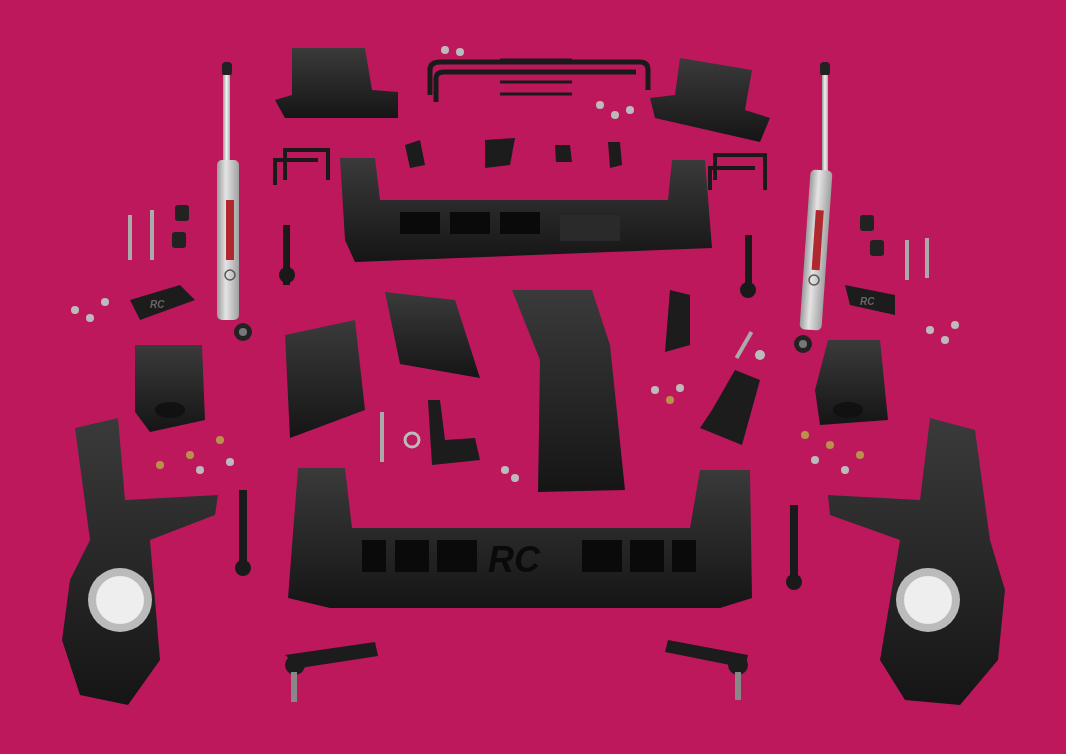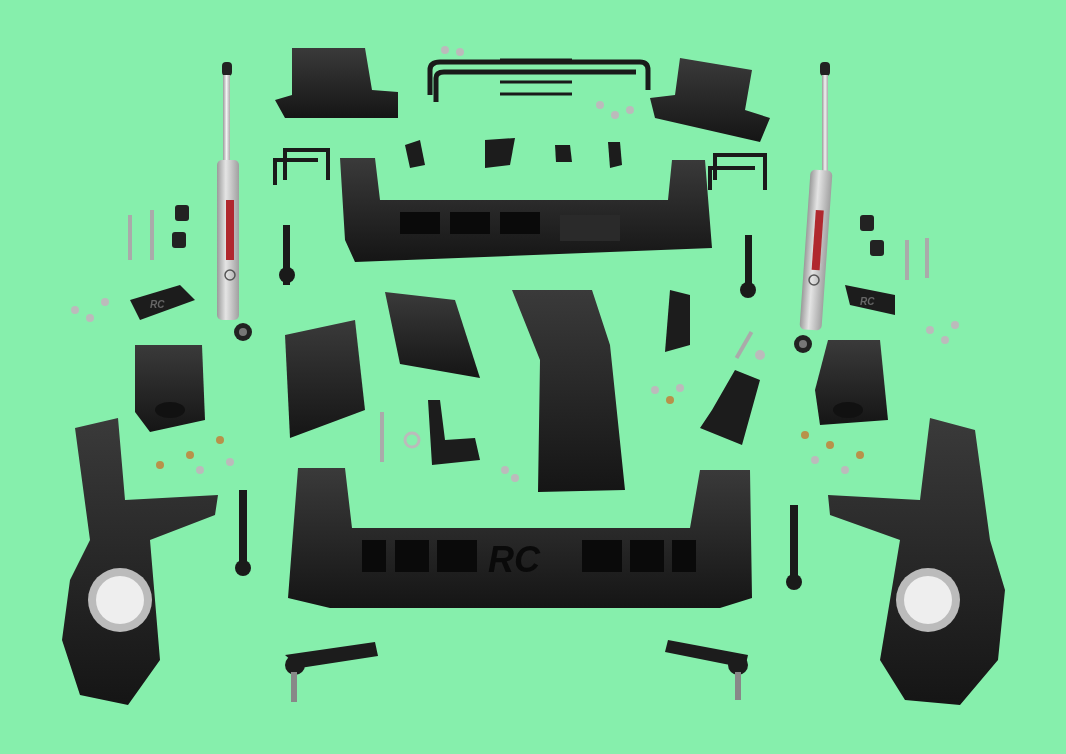--- a/index.html
+++ b/index.html
@@ -1,17 +1,17 @@
 <!DOCTYPE html>
 <html><head>
 <meta charset="utf-8">
 <style>
   html,body{margin:0;padding:0;background:#ffffff;}
   body{width:1066px;height:754px;overflow:hidden;font-family:"Liberation Sans",sans-serif;}
-  .canvas{position:relative;width:1066px;height:754px;background:#86efac;}
+  .canvas{position:relative;width:1066px;height:754px;background:#be185d;}
   svg{position:absolute;left:0;top:0;}
   .logo-text{font-family:"Liberation Sans",sans-serif;font-weight:bold;font-style:italic;}
 </style>
 </head>
 <body>
 
 <div class="canvas">
 <svg width="1066" height="754" viewBox="0 0 1066 754">
   <defs>
     <linearGradient id="shockGrad" x1="0" x2="1">

